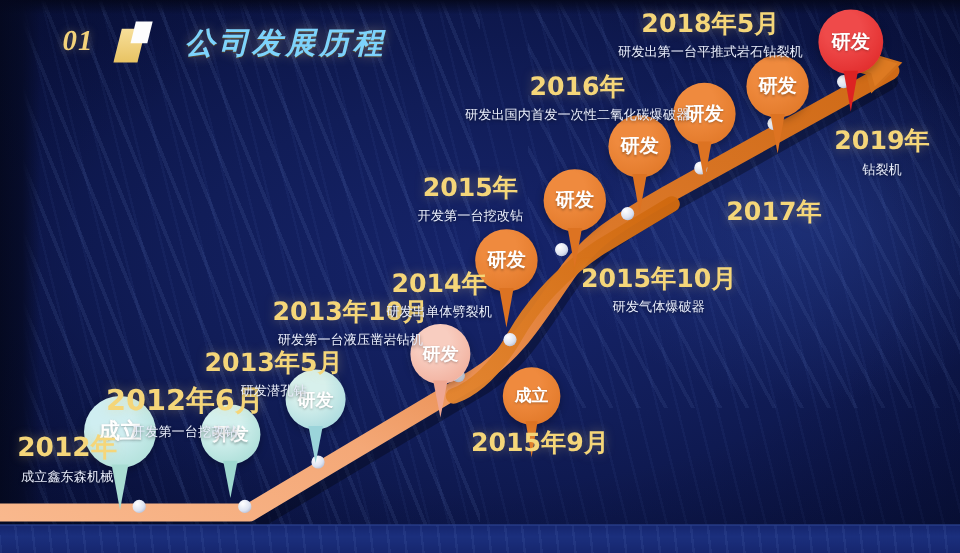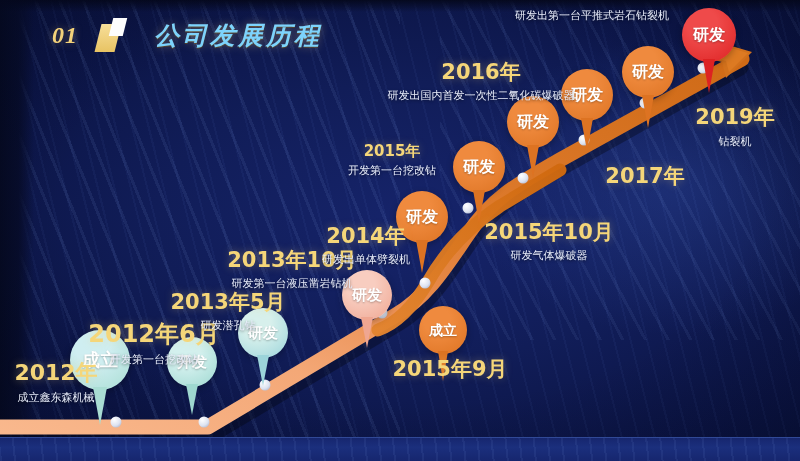--- a/index.html
+++ b/index.html
@@ -282,38 +282,39 @@
       </div>
       <div class="lbl" style="left: 218px; top: 246px; width: 148px;">
         <div class="yr" style="font-size: 21px;">2013年10月</div>
         <div class="sub" style="font-size: 11px;">研发第一台液压凿岩钻机</div>
       </div>
       <div class="lbl" style="left: 297px; top: 222px; width: 138px;">
         <div class="yr" style="font-size: 21px;">2014年</div>
         <div class="sub" style="font-size: 11px;">研发出单体劈裂机</div>
       </div>
       <div class="lbl" style="left: 318px; top: 142px; width: 148px;">
-        <div class="yr" style="font-size: 15px; text-align: center;">2015年</div>
+        <div class="yr" style="font-size: 21px; text-align: center;">2015年</div>
         <div class="sub" style="font-size: 11px;">开发第一台挖改钻</div>
       </div>
       <div class="lbl" style="left: 385px; top: 355px; width: 130px;">
         <div class="yr" style="font-size: 21px;">2015年9月</div>
       </div>
       <div class="lbl" style="left: 478px; top: 218px; width: 142px;">
         <div class="yr" style="font-size: 21px;">2015年10月</div>
         <div class="sub" style="font-size: 11px;">研发气体爆破器</div>
       </div>
       <div class="lbl" style="left: 366px; top: 58px; width: 230px;">
         <div class="yr" style="font-size: 21px;">2016年</div>
         <div class="sub" style="font-size: 11px;">研发出国内首发一次性二氧化碳爆破器</div>
       </div>
       <div class="lbl" style="left: 585px; top: 162px; width: 120px;">
         <div class="yr" style="font-size: 21px;">2017年</div>
       </div>
       <div class="lbl" style="left: 482px; top: 6px; width: 220px;">
+        <div class="yr" style="font-size: 21px;">2018年5月</div>
         <div class="sub" style="font-size: 11px;">研发出第一台平推式岩石钻裂机</div>
       </div>
       <div class="lbl" style="left: 672px; top: 103px; width: 126px; text-align: center;">
         <div class="yr" style="font-size: 21px;">2019年</div>
         <div class="sub" style="font-size: 11px; margin-top: 3px;">钻裂机</div>
       </div>
     </div>
 
   <div class="bg-bottom-strip"></div>
 </div>

